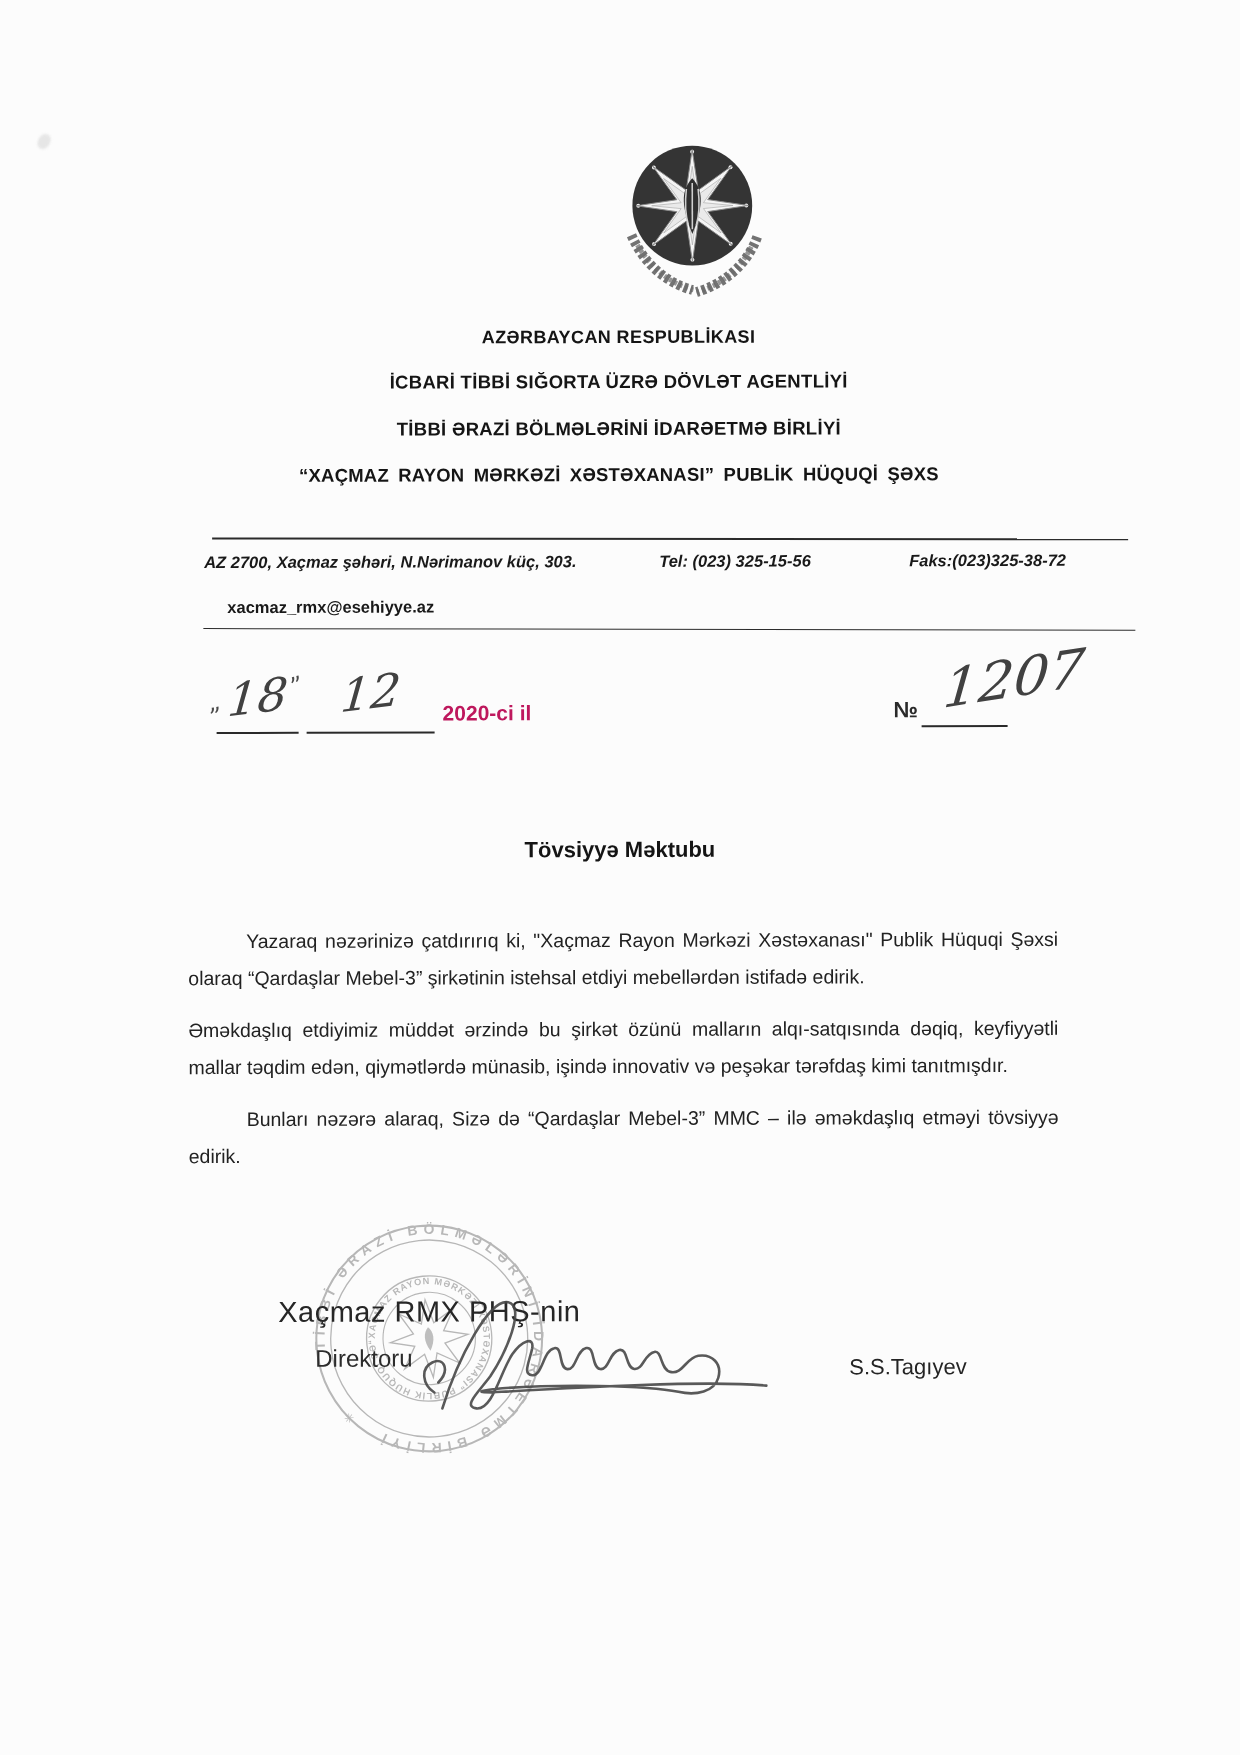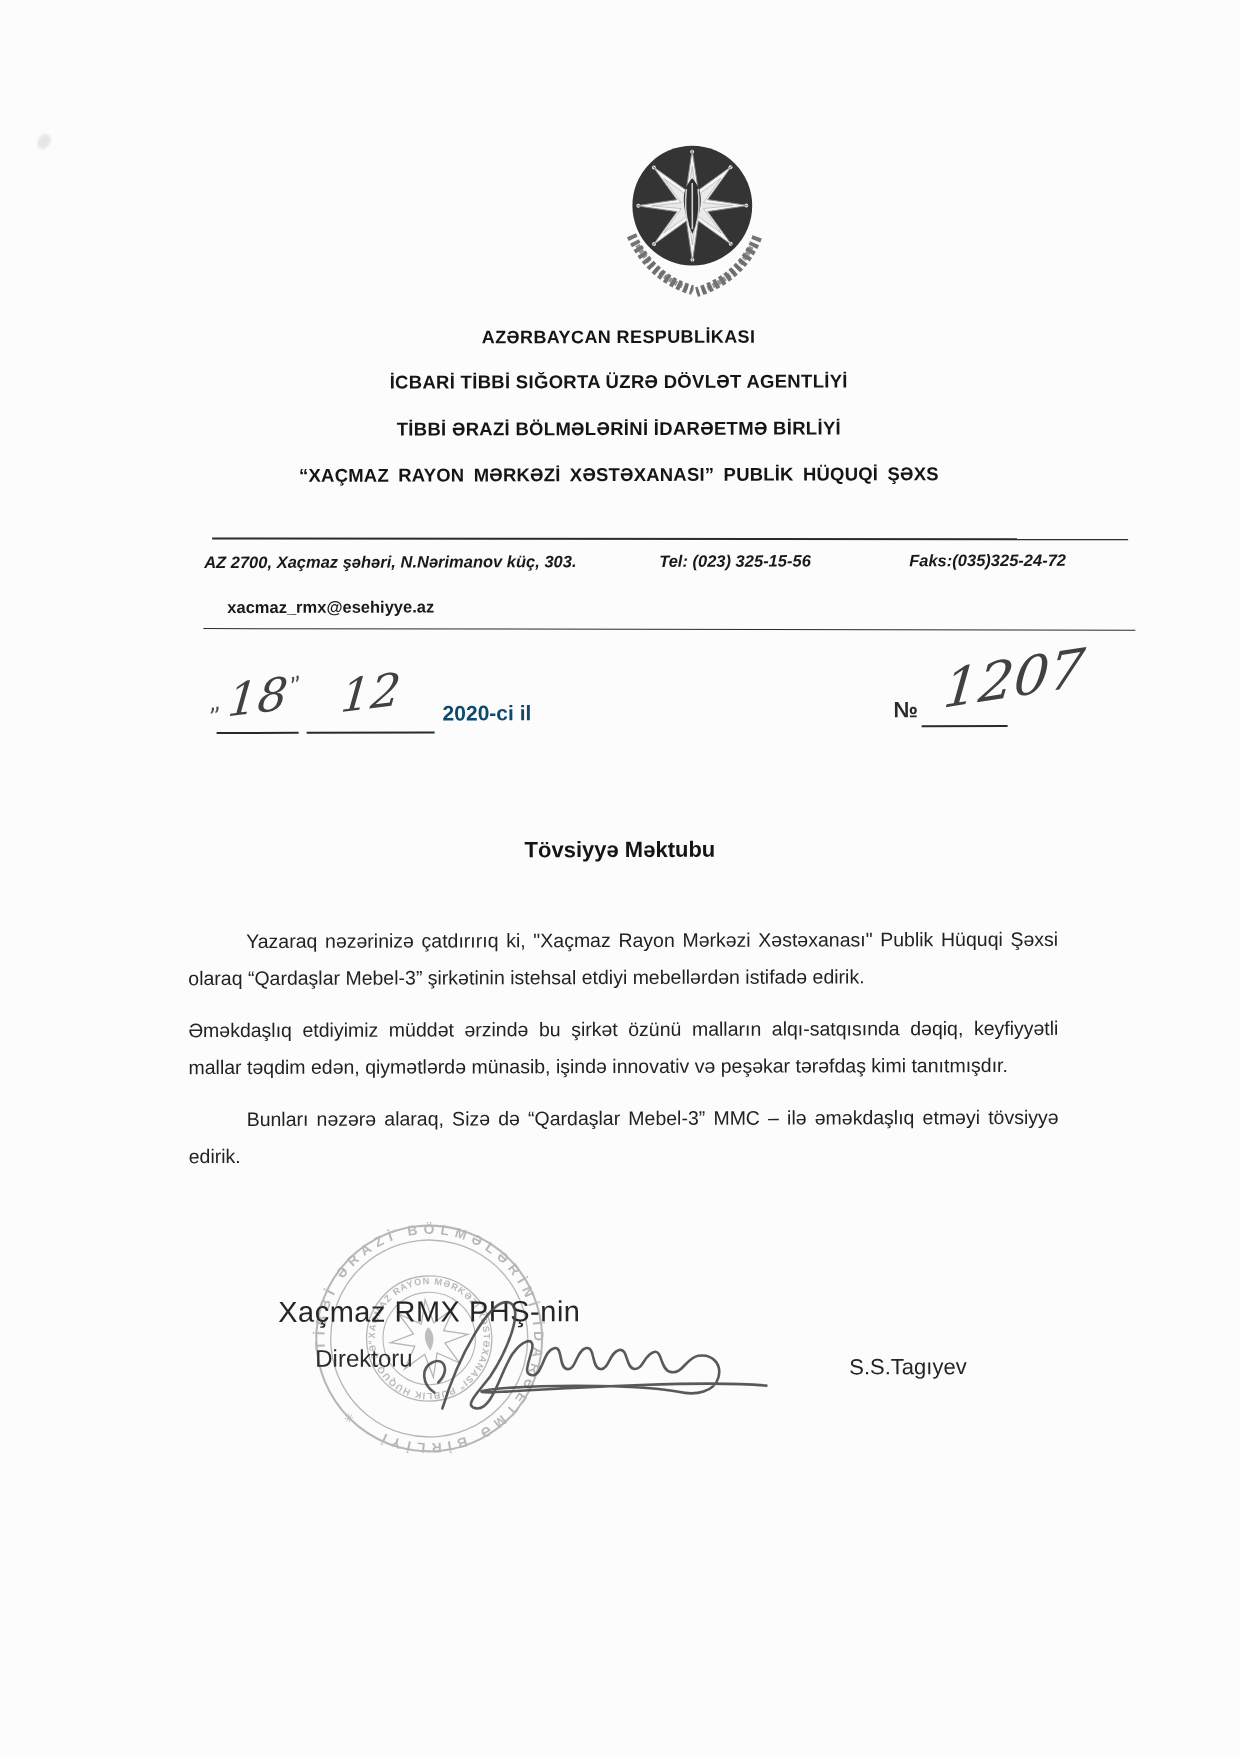--- a/index.html
+++ b/index.html
@@ -29,21 +29,21 @@
     display:inline-block;transform:skewX(-12deg) rotate(-7deg);}
   .date-group{position:absolute;left:205px;top:655px;width:420px;height:95px;}
   .q{position:absolute;font-family:"DejaVu Serif",serif;font-size:24px;color:#4a4a4a;}
   .q-open{left:3px;top:32px;transform:rotate(-10deg);}
   .q-close{left:86px;top:16px;transform:rotate(-14deg);}
   .blank{position:absolute;border-bottom:2.6px solid #2a2a2a;height:76px;text-align:center;}
   .blank-day{left:12px;width:82px;}
   .blank-month{left:102px;width:128px;}
   .hand-day{font-size:46px;margin-top:14px;}
   .hand-month{font-size:46px;margin-top:10px;}
-  .year-label{position:absolute;left:238px;top:46px;font-weight:bold;font-size:21px;color:#0c4a6e;}
+  .year-label{position:absolute;left:238px;top:46px;font-weight:bold;font-size:21px;color:#be185d;}
   .num-group{position:absolute;left:890px;top:652px;width:260px;height:100px;}
   .num-label{position:absolute;left:4px;top:46px;font-weight:bold;font-size:22px;color:#2a2a2a;}
   .num-blank{position:absolute;left:32px;top:0;width:86px;height:74px;border-bottom:2.6px solid #2a2a2a;}
   .hand-number{position:absolute;left:56px;top:-4px;font-size:54px;white-space:nowrap;
     transform:skewX(-14deg) rotate(-9deg);}
   
   .letter-title{position:absolute;left:0;top:837px;width:1240px;text-align:center;
     font-weight:bold;font-size:22px;color:#141414;}
   .body-block{position:absolute;left:188px;top:922px;width:870px;}
   .body-block p{margin:0;font-size:19.5px;line-height:37px;text-align:justify;color:#222;}
@@ -97,21 +97,21 @@
 
     <div class="lh-line lh1">AZƏRBAYCAN RESPUBLİKASI</div>
     <div class="lh-line lh2">İCBARİ TİBBİ SIĞORTA ÜZRƏ DÖVLƏT AGENTLİYİ</div>
     <div class="lh-line lh3">TİBBİ ƏRAZİ BÖLMƏLƏRİNİ İDARƏETMƏ BİRLİYİ</div>
     <div class="lh-line lh4">“XAÇMAZ  RAYON  MƏRKƏZİ  XƏSTƏXANASI”  PUBLİK HÜQUQİ ŞƏXS</div>
 
     <div class="rule rule-top"></div>
     <div class="contact-row">
       <span class="addr">AZ 2700,  Xaçmaz şəhəri,  N.Nərimanov küç, 303.</span>
       <span class="tel">Tel: (023) 325-15-56</span>
-      <span class="fax">Faks:(035)325-24-72</span>
+      <span class="fax">Faks:(023)325-38-72</span>
     </div>
     <div class="contact-email">xacmaz_rmx@esehiyye.az</div>
     <div class="rule rule-bottom"></div>
 
     <div class="date-group">
       <span class="q q-open">„</span>
       <span class="blank blank-day"><span class="hand hand-day">18</span></span>
       <span class="q q-close">”</span>
       <span class="blank blank-month"><span class="hand hand-month">12</span></span>
       <span class="year-label">2020-ci il</span>

